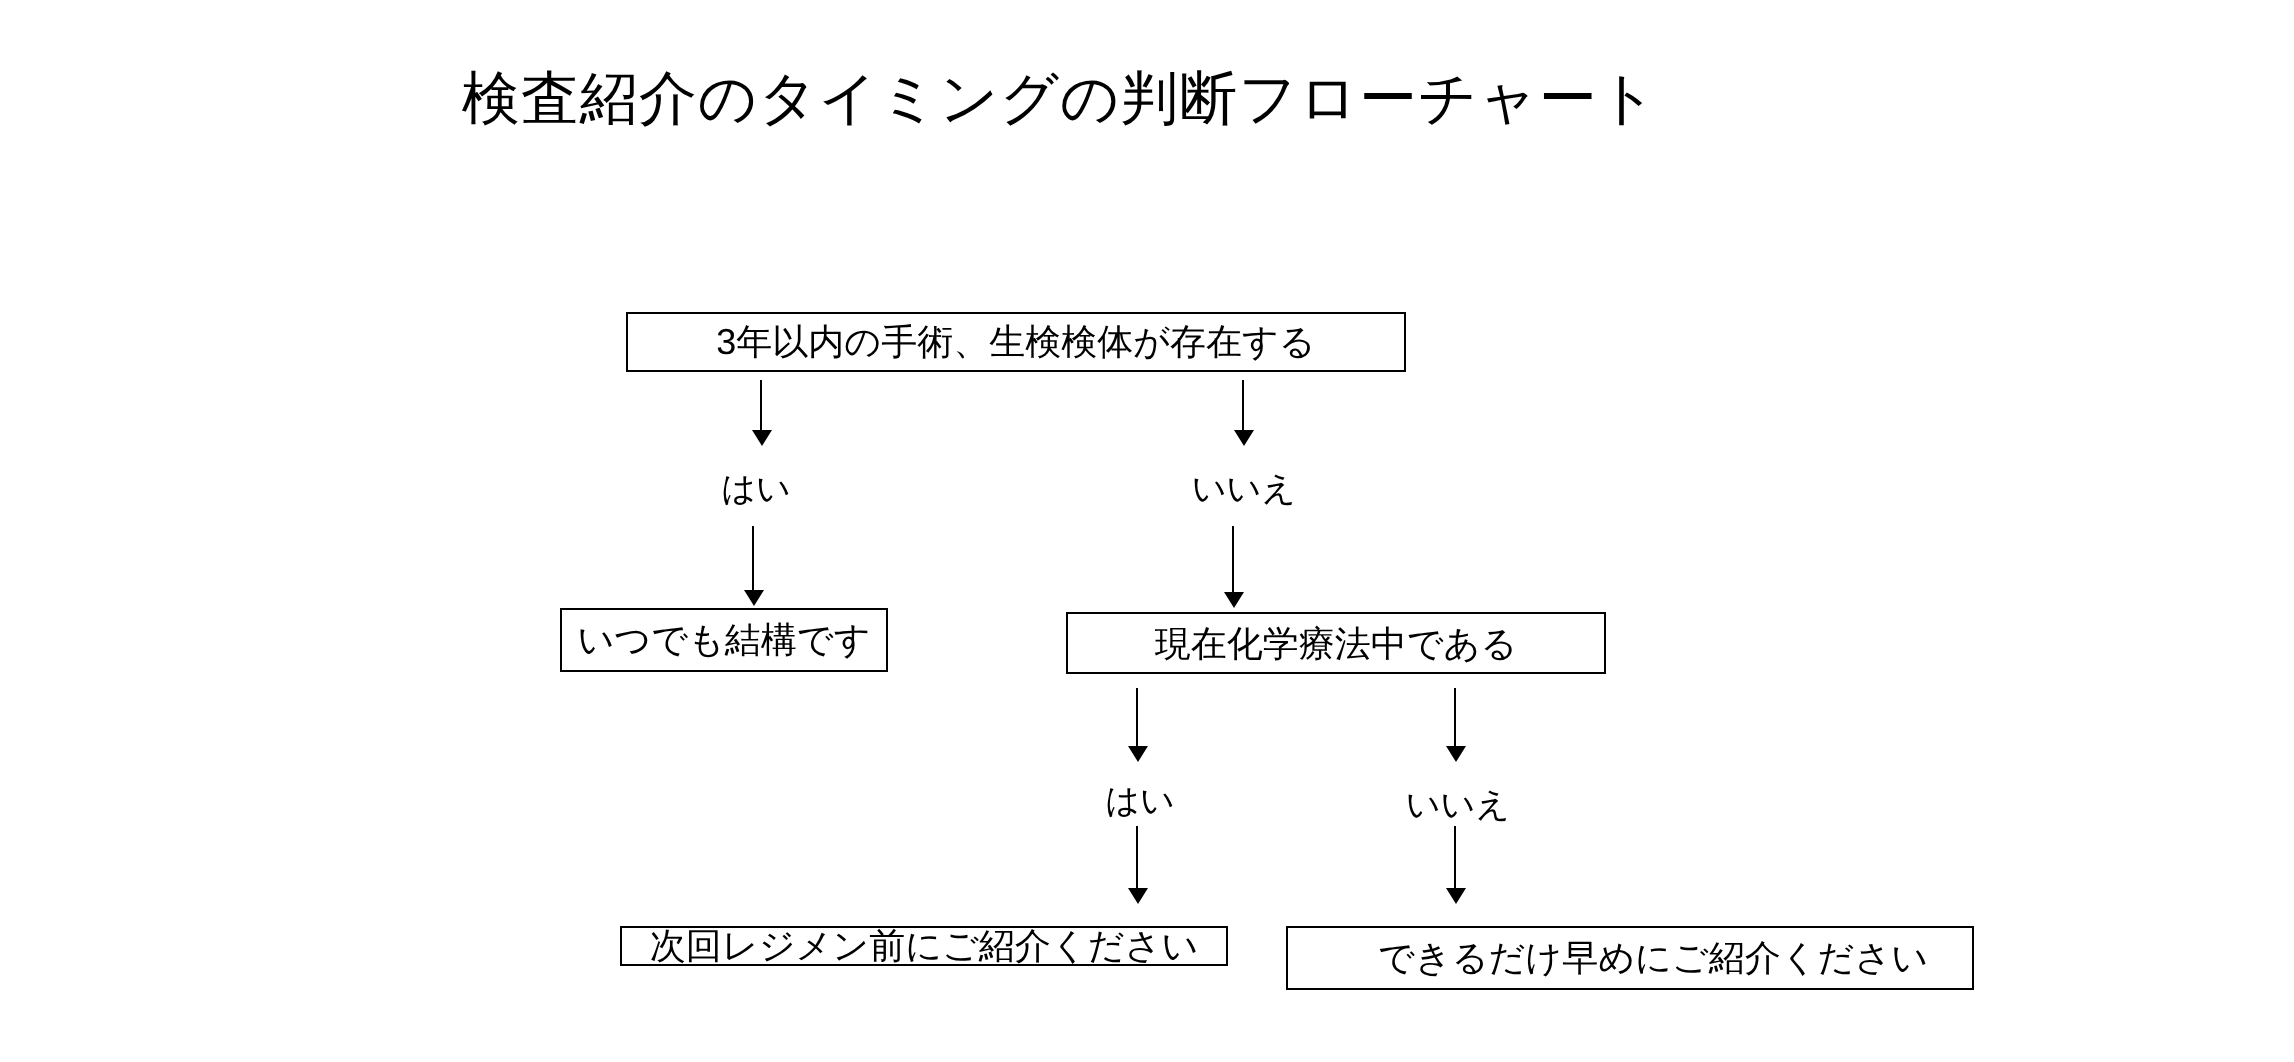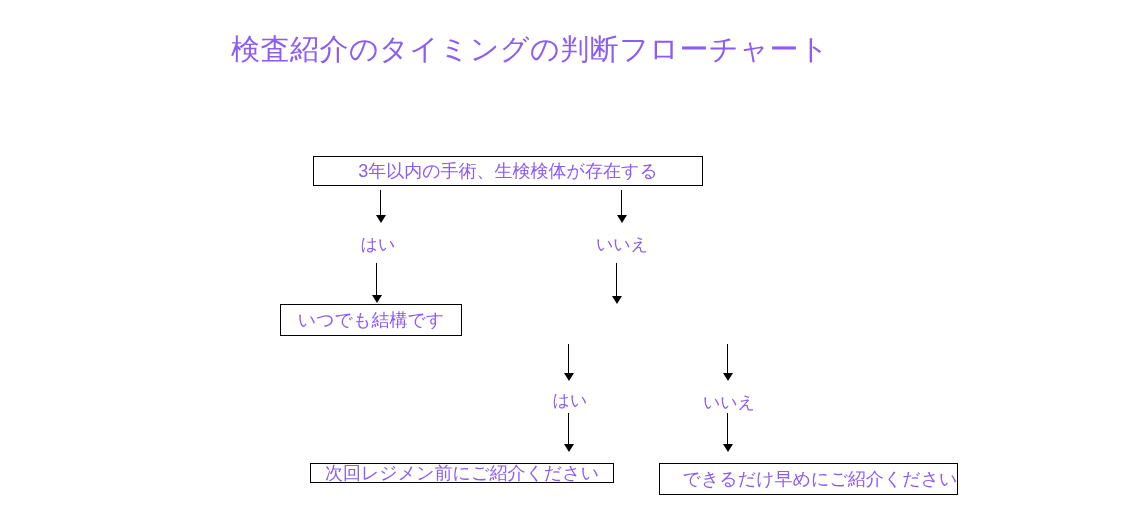--- a/index.html
+++ b/index.html
@@ -6,21 +6,21 @@
     margin: 0;
     padding: 0;
     background: #ffffff;
   }
   .canvas {
     position: relative;
     width: 1147px;
     height: 531px;
     background: #ffffff;
     font-family: "Liberation Sans", "DejaVu Sans", sans-serif;
-    color: #8b5cf6;
+    color: #000000;
     overflow: hidden;
   }
   .title {
     position: absolute;
     left: 0;
     top: 30px;
     width: 1060px;
     margin: 0;
     text-align: center;
     font-size: 29px;
@@ -33,24 +33,24 @@
     box-sizing: border-box;
     border: 1.5px solid #000000;
     background: #ffffff;
     display: flex;
     align-items: center;
     justify-content: center;
     font-size: 18px;
     white-space: nowrap;
   }
   .box-q1      { left: 313px; top: 156px; width: 390px; height: 30px; }
-  .box-anytime { left: 280px; top: 304px; width: 182px; height: 32px; }
+  .box-anytime { left: 280px; top: 304px; width: 164px; height: 32px; }
   .box-q2      { left: 533px; top: 306px; width: 270px; height: 31px; }
   .box-regimen { left: 310px; top: 463px; width: 304px; height: 20px; }
-  .box-asap    { left: 659px; top: 463px; width: 299px; height: 32px; padding-left: 23px; }
+  .box-asap    { left: 643px; top: 463px; width: 344px; height: 32px; padding-left: 23px; }
 
   .arrow {
     position: absolute;
     width: 11px;
     display: flex;
     flex-direction: column;
     align-items: center;
   }
   .arrow .line {
     width: 1.5px;
@@ -107,20 +107,21 @@
     <span class="line"></span>
     <span class="head"></span>
   </div>
   <div class="blabel l-q1-no">いいえ</div>
   <div class="arrow a-q1-no-2">
     <span class="line"></span>
     <span class="head"></span>
   </div>
 
   <div class="box box-anytime">いつでも結構です</div>
+  <div class="box box-q2">現在化学療法中である</div>
 
   <div class="arrow a-q2-yes-1">
     <span class="line"></span>
     <span class="head"></span>
   </div>
   <div class="blabel l-q2-yes">はい</div>
   <div class="arrow a-q2-yes-2">
     <span class="line"></span>
     <span class="head"></span>
   </div>

